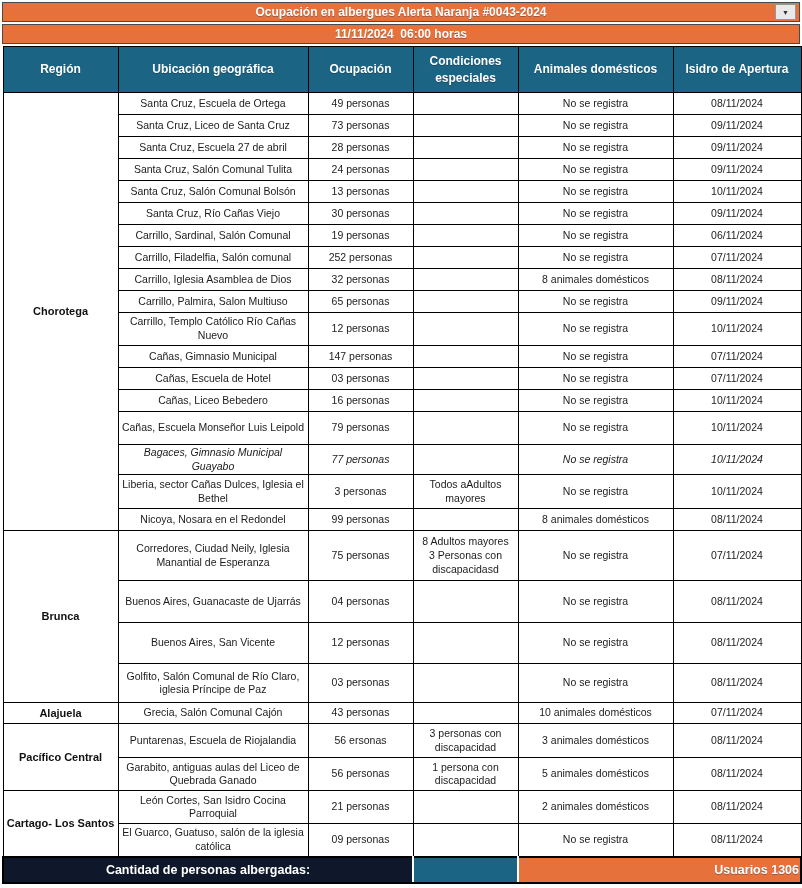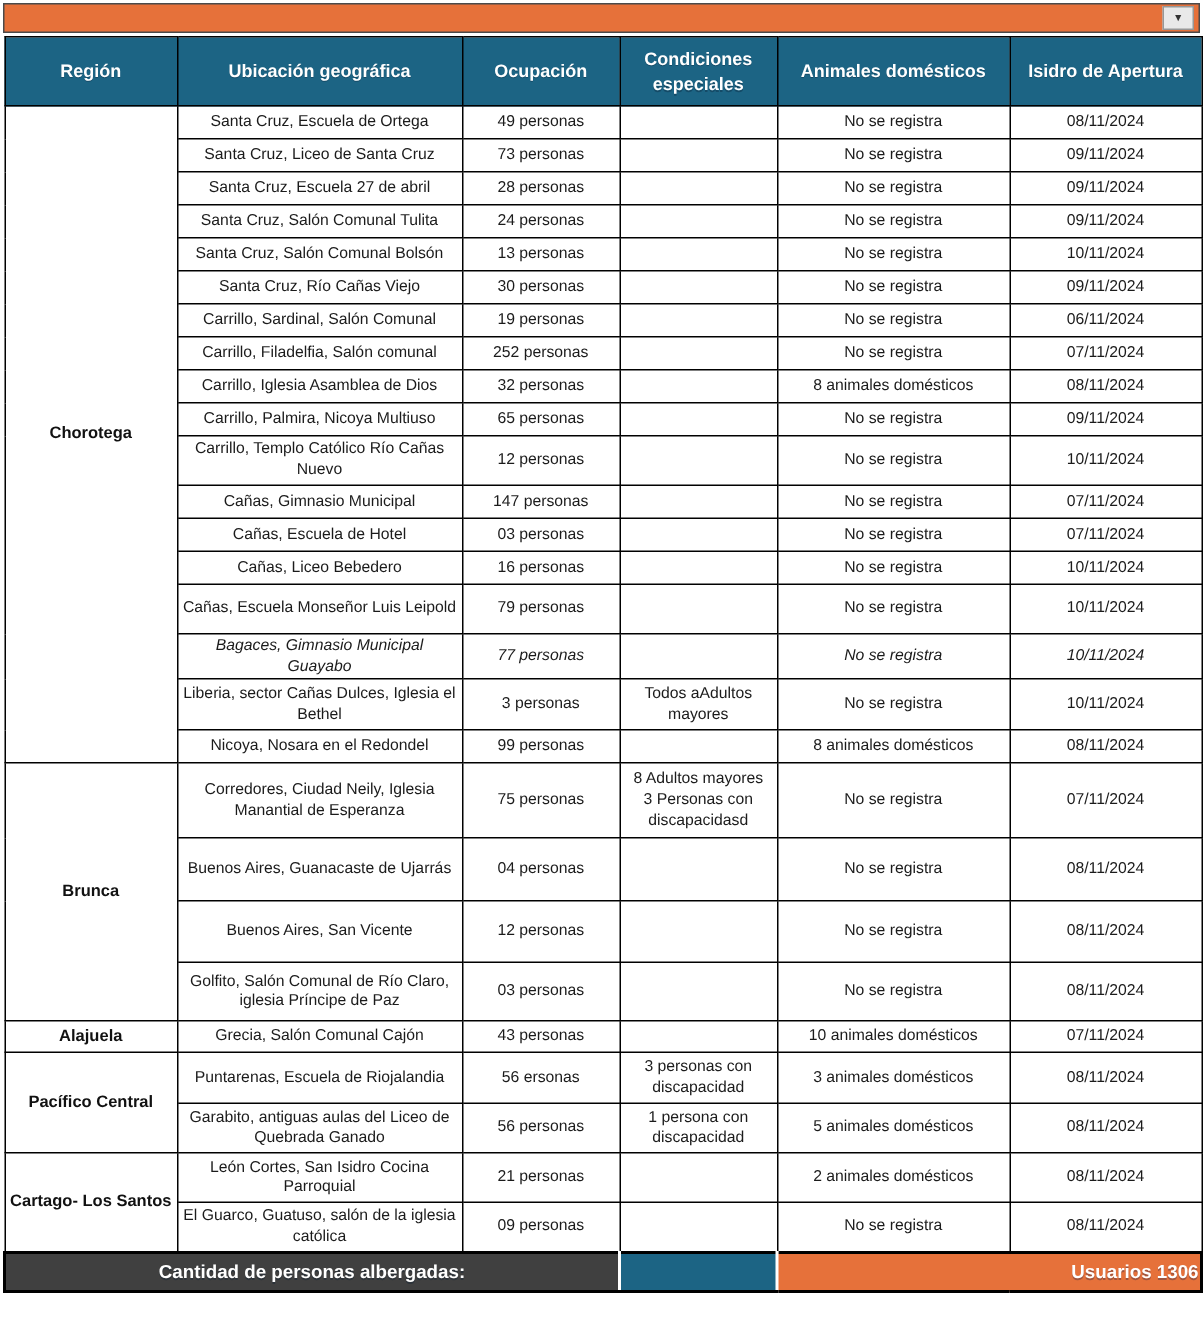--- a/index.html
+++ b/index.html
@@ -22,40 +22,44 @@
              border:1px solid #000; height:41px; padding:2px 3px; line-height:1.35;
              text-shadow:0 1px 0 rgba(10,30,50,.35); }
   td { border:1px solid #000; }
   .cell { font-size:10.5px; color:#1b1b1b; text-align:center; vertical-align:middle;
           padding:1px 3px; line-height:1.3; }
   .cell-condiciones { white-space:pre-wrap; }
   .region-cell { font-size:11px; font-weight:bold; color:#111; text-align:center;
                  vertical-align:middle; padding:1px 3px; line-height:1.35;margin-left:10px; }
 
   tfoot td { height:22px; box-sizing:content-box; }
-  .foot-label { background:#404040; color:#fff; font-weight:bold; font-size:12.5px; text-align:center;
+  .foot-label { background:#0f172a; color:#fff; font-weight:bold; font-size:12.5px; text-align:center;
                 vertical-align:middle; border:2px solid #000; border-right:2px solid #fff;
                 text-shadow:0 1px 0 rgba(10,30,50,.35); }
   .foot-empty { background:#1C6484; border-top:2px solid #000; border-bottom:2px solid #000;
                 border-left:2px solid #fff; border-right:2px solid #fff; }
   .foot-value { background:#E6713A; color:#fff; font-weight:bold; font-size:12.5px; text-align:right;
                 vertical-align:middle; border:2px solid #000; border-left:2px solid #fff;
                 text-shadow:0 1px 0 rgba(25,35,75,.35); }
 </style>
 </head>
 <body>
 
 <div class="app">
 
   <div class="bar">
+    <span>Ocupación en albergues Alerta Naranja #0043-2024</span>
     <button class="dropdown-btn">
       <span class="caret">▼</span>
     </button>
   </div>
 
+  <div class="bar">
+    <span class="pre">11/11/2024  06:00 horas</span>
+  </div>
 
   <table class="grid">
     <colgroup>
       <col style="width:115px">
       <col style="width:190px">
       <col style="width:105px">
       <col style="width:105px">
       <col style="width:155px">
       <col style="width:128px">
     </colgroup>
@@ -128,21 +132,21 @@
           <td class="cell cell-fecha">07/11/2024</td>
         </tr>
         <tr style="height: 22px;">
           <td class="cell cell-ubicacion">Carrillo, Iglesia Asamblea de Dios</td>
           <td class="cell cell-ocupacion">32 personas</td>
           <td class="cell cell-condiciones"></td>
           <td class="cell cell-animales">8 animales domésticos</td>
           <td class="cell cell-fecha">08/11/2024</td>
         </tr>
         <tr style="height: 22px;">
-          <td class="cell cell-ubicacion">Carrillo, Palmira, Nicoya Multiuso</td>
+          <td class="cell cell-ubicacion">Carrillo, Palmira, Salon Multiuso</td>
           <td class="cell cell-ocupacion">65 personas</td>
           <td class="cell cell-condiciones"></td>
           <td class="cell cell-animales">No se registra</td>
           <td class="cell cell-fecha">09/11/2024</td>
         </tr>
         <tr style="height: 33px;">
           <td class="cell cell-ubicacion">Carrillo, Templo Católico Río Cañas Nuevo</td>
           <td class="cell cell-ocupacion">12 personas</td>
           <td class="cell cell-condiciones"></td>
           <td class="cell cell-animales">No se registra</td>

